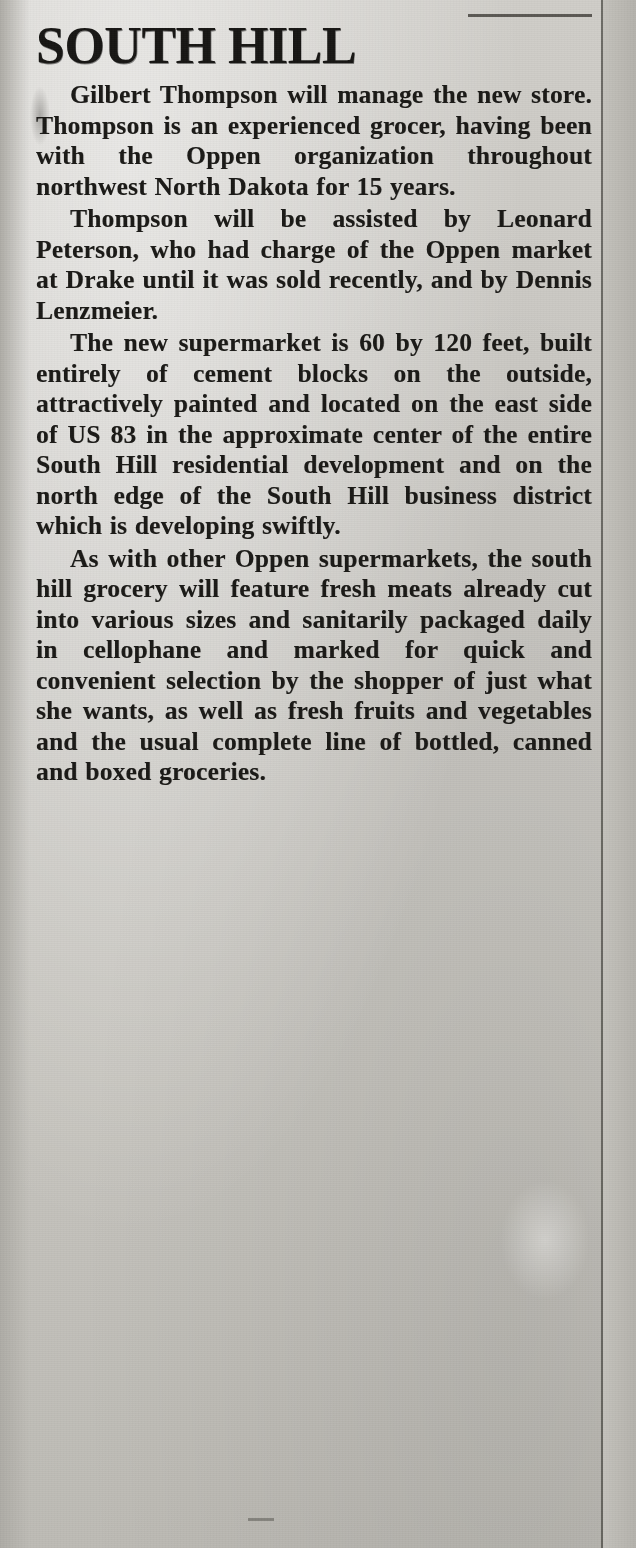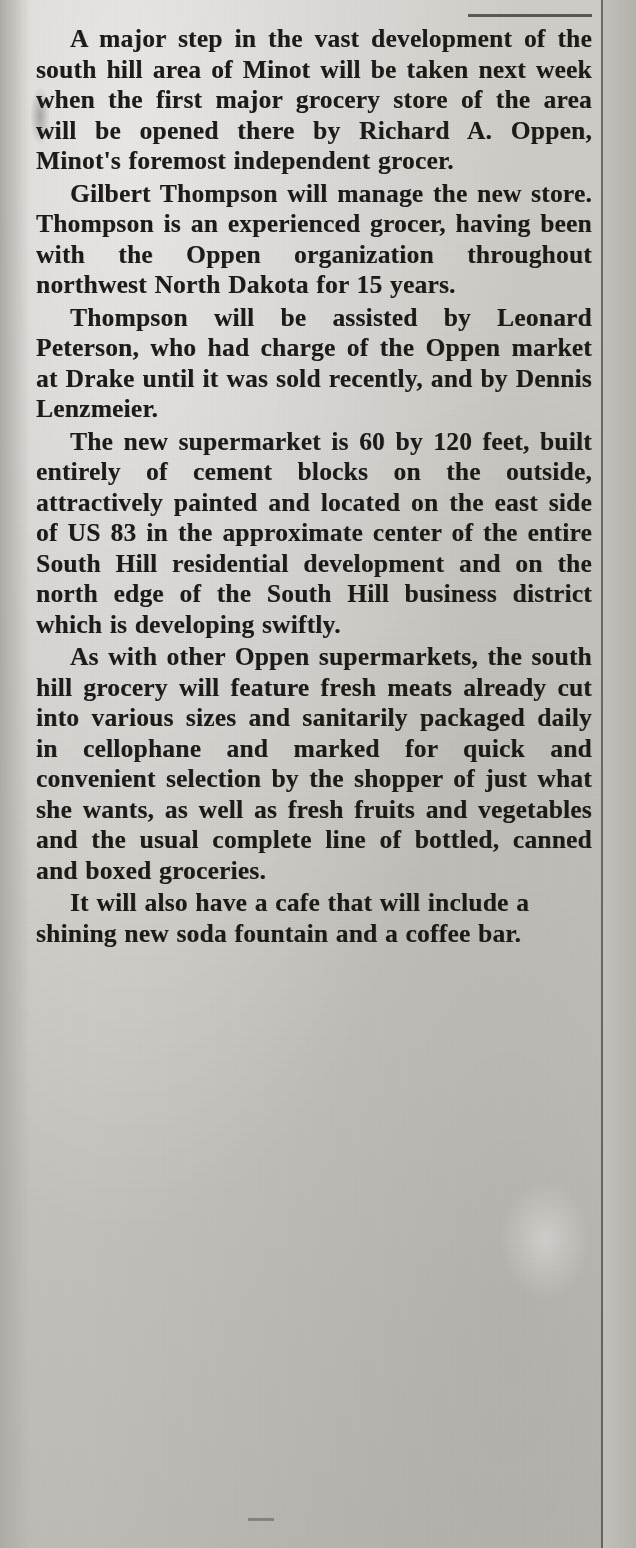--- a/index.html
+++ b/index.html
@@ -138,29 +138,28 @@
 <div id="clipping">
 
   <div id="left-edge"></div>
   <div id="top-rule"></div>
   <div id="smudge-a"></div>
   <div id="smudge-b"></div>
 
   <div id="content">
 
     <h1 class="headline">
+      <span class="l1">SOUTH HILL</span>
     </h1>
 
     <div class="body-text">
-      <p class="last-justify">A major step in the vast development of the south hill area of Minot will be taken next week when the first major grocery store of the area will be opened there by Richard A. Oppen, Minot's foremost independent grocer.</p>
       <p class="last-justify">Gilbert Thompson will manage the new store. Thompson is an experienced grocer, having been with the Oppen organization throughout northwest North Dakota for 15 years.</p>
       <p class="last-justify">Thompson will be assisted by Leonard Peterson, who had charge of the Oppen market at Drake until it was sold recently, and by Dennis Lenzmeier.</p>
       <p class="last-justify">The new supermarket is 60 by 120 feet, built entirely of cement blocks on the outside, attractively painted and located on the east side of US 83 in the approximate center of the entire South Hill residential development and on the north edge of the South Hill business district which is developing swiftly.</p>
       <p class="last-justify">As with other Oppen supermarkets, the south hill grocery will feature fresh meats already cut into various sizes and sanitarily packaged daily in cellophane and marked for quick and convenient selection by the shopper of just what she wants, as well as fresh fruits and vegetables and the usual complete line of bottled, canned and boxed groceries.</p>
-      <p>It will also have a cafe that will include a shining new soda fountain and a coffee bar.</p>
     </div>
 
   </div>
 
   <div id="column-rule"></div>
   <div id="right-margin"></div>
   <div id="bottom-mark"></div>
   <div id="grain"></div>
 
 </div>

